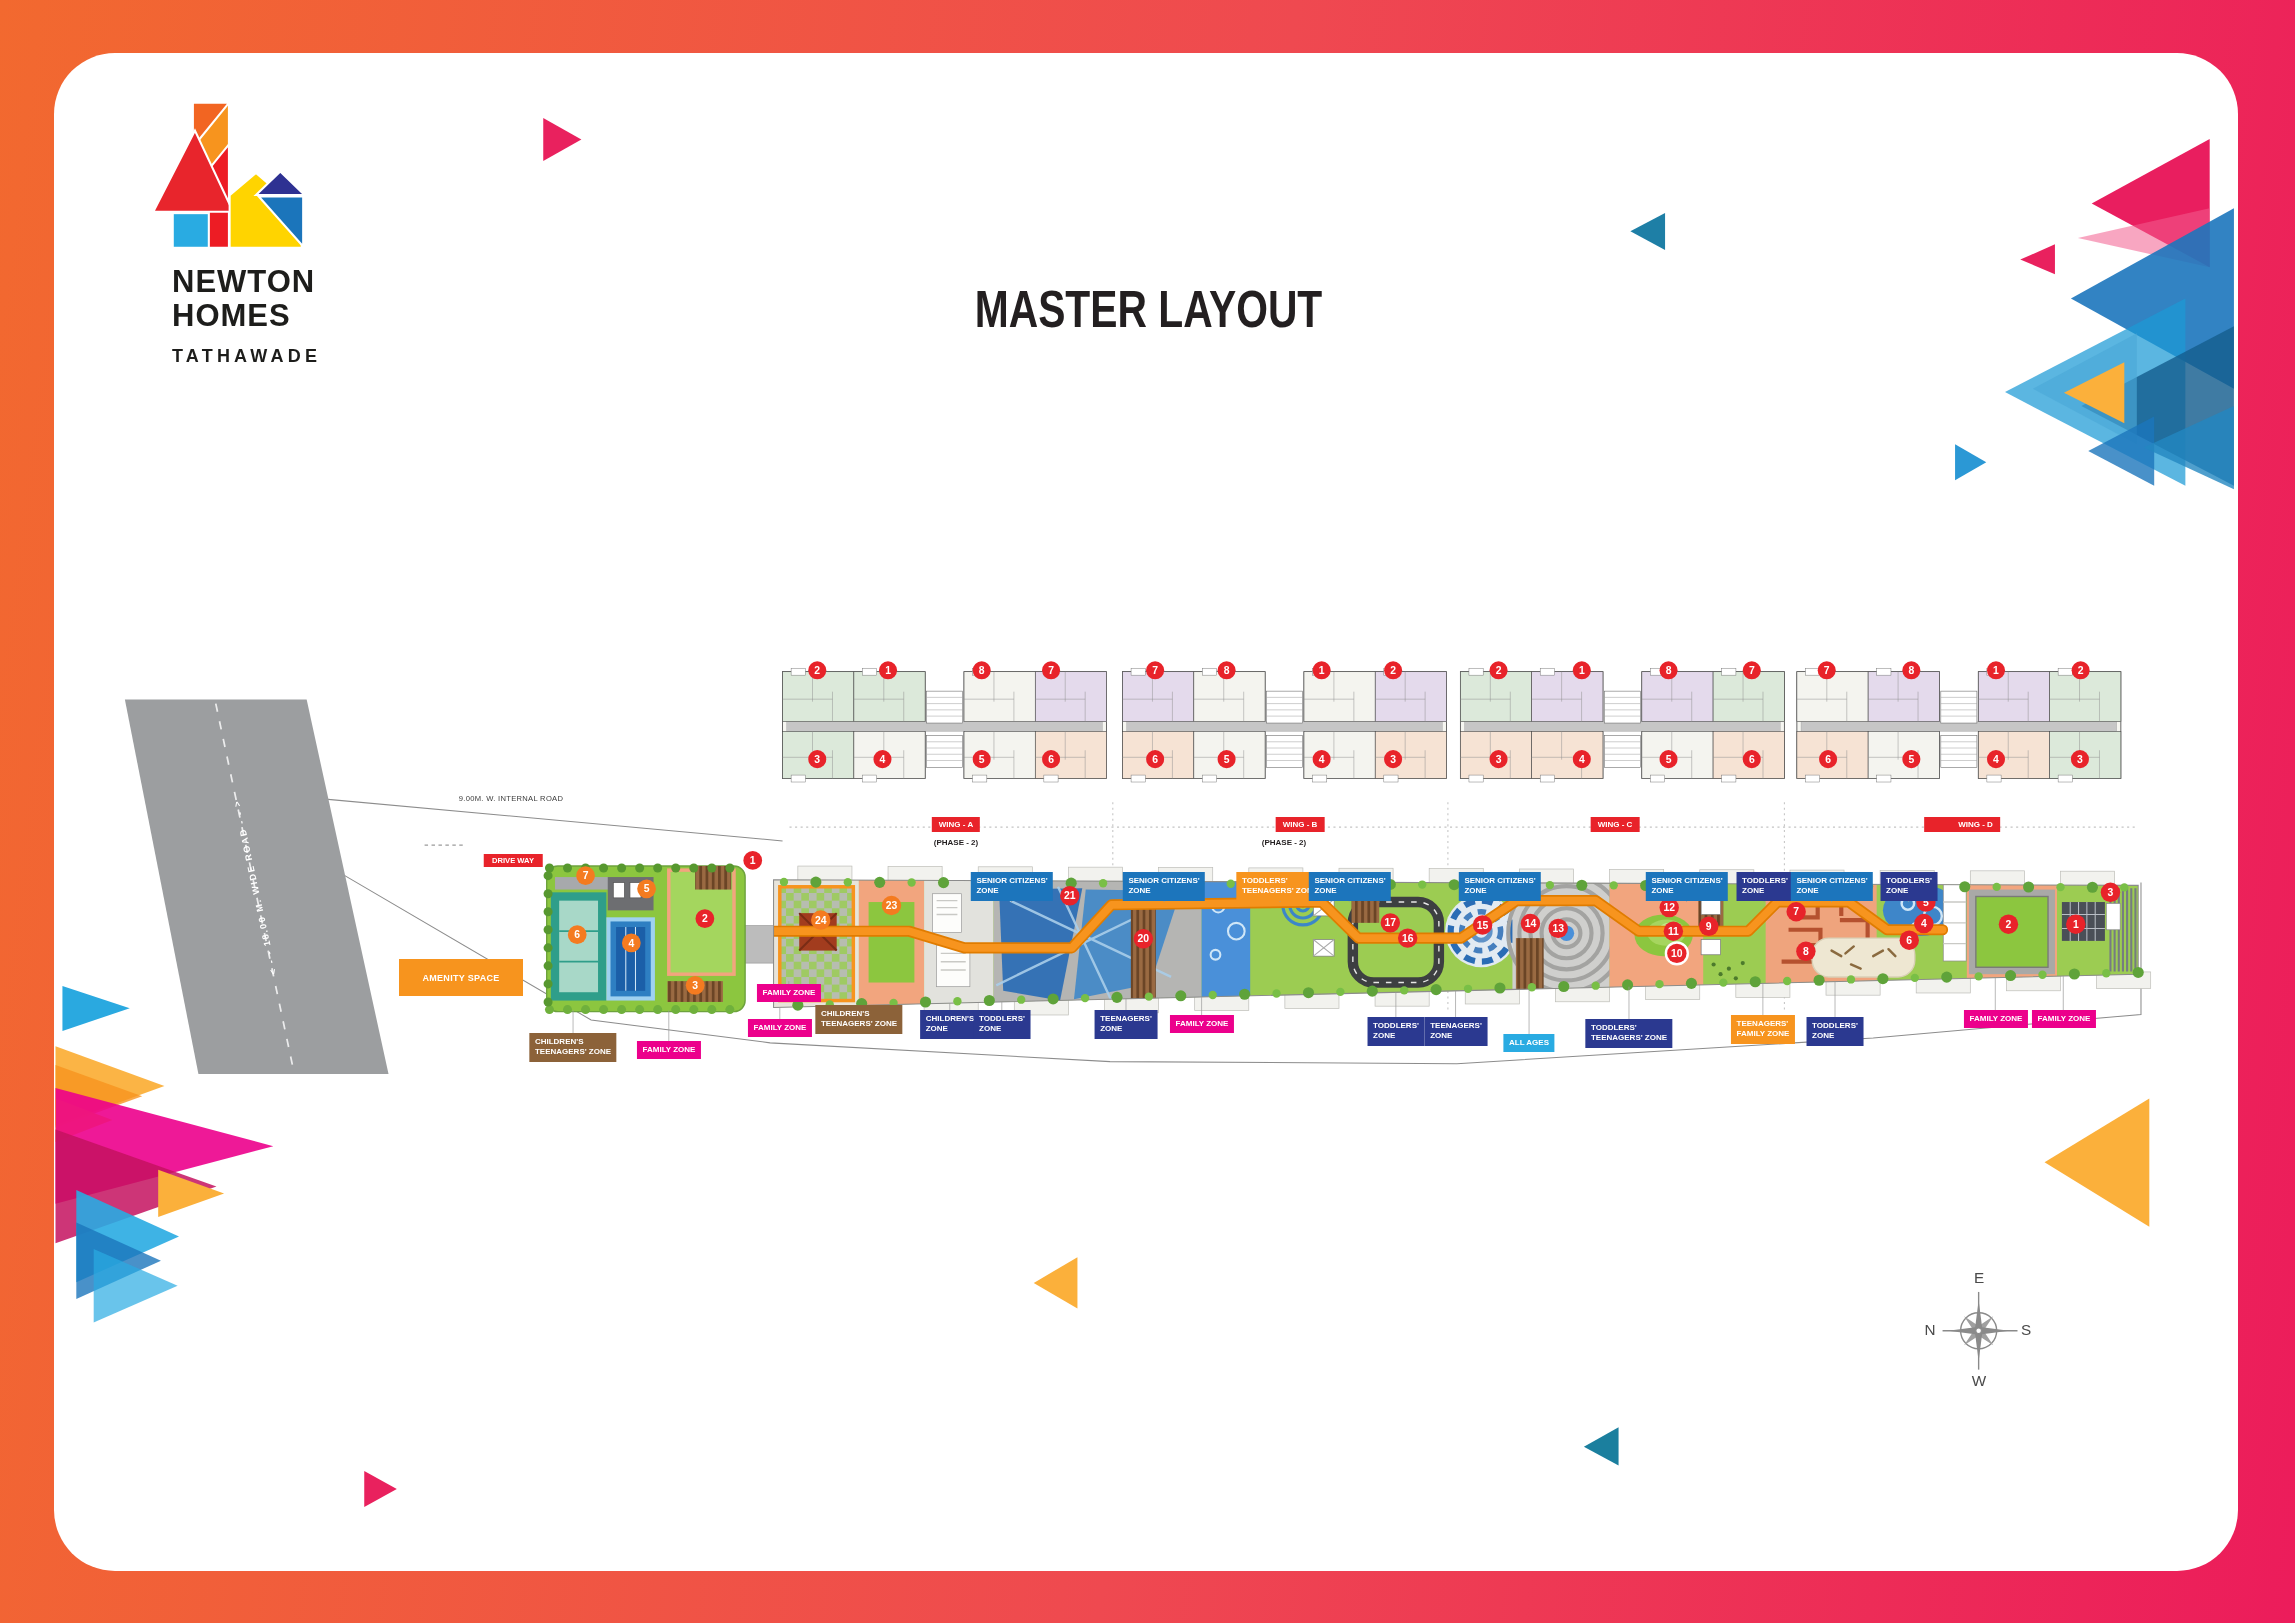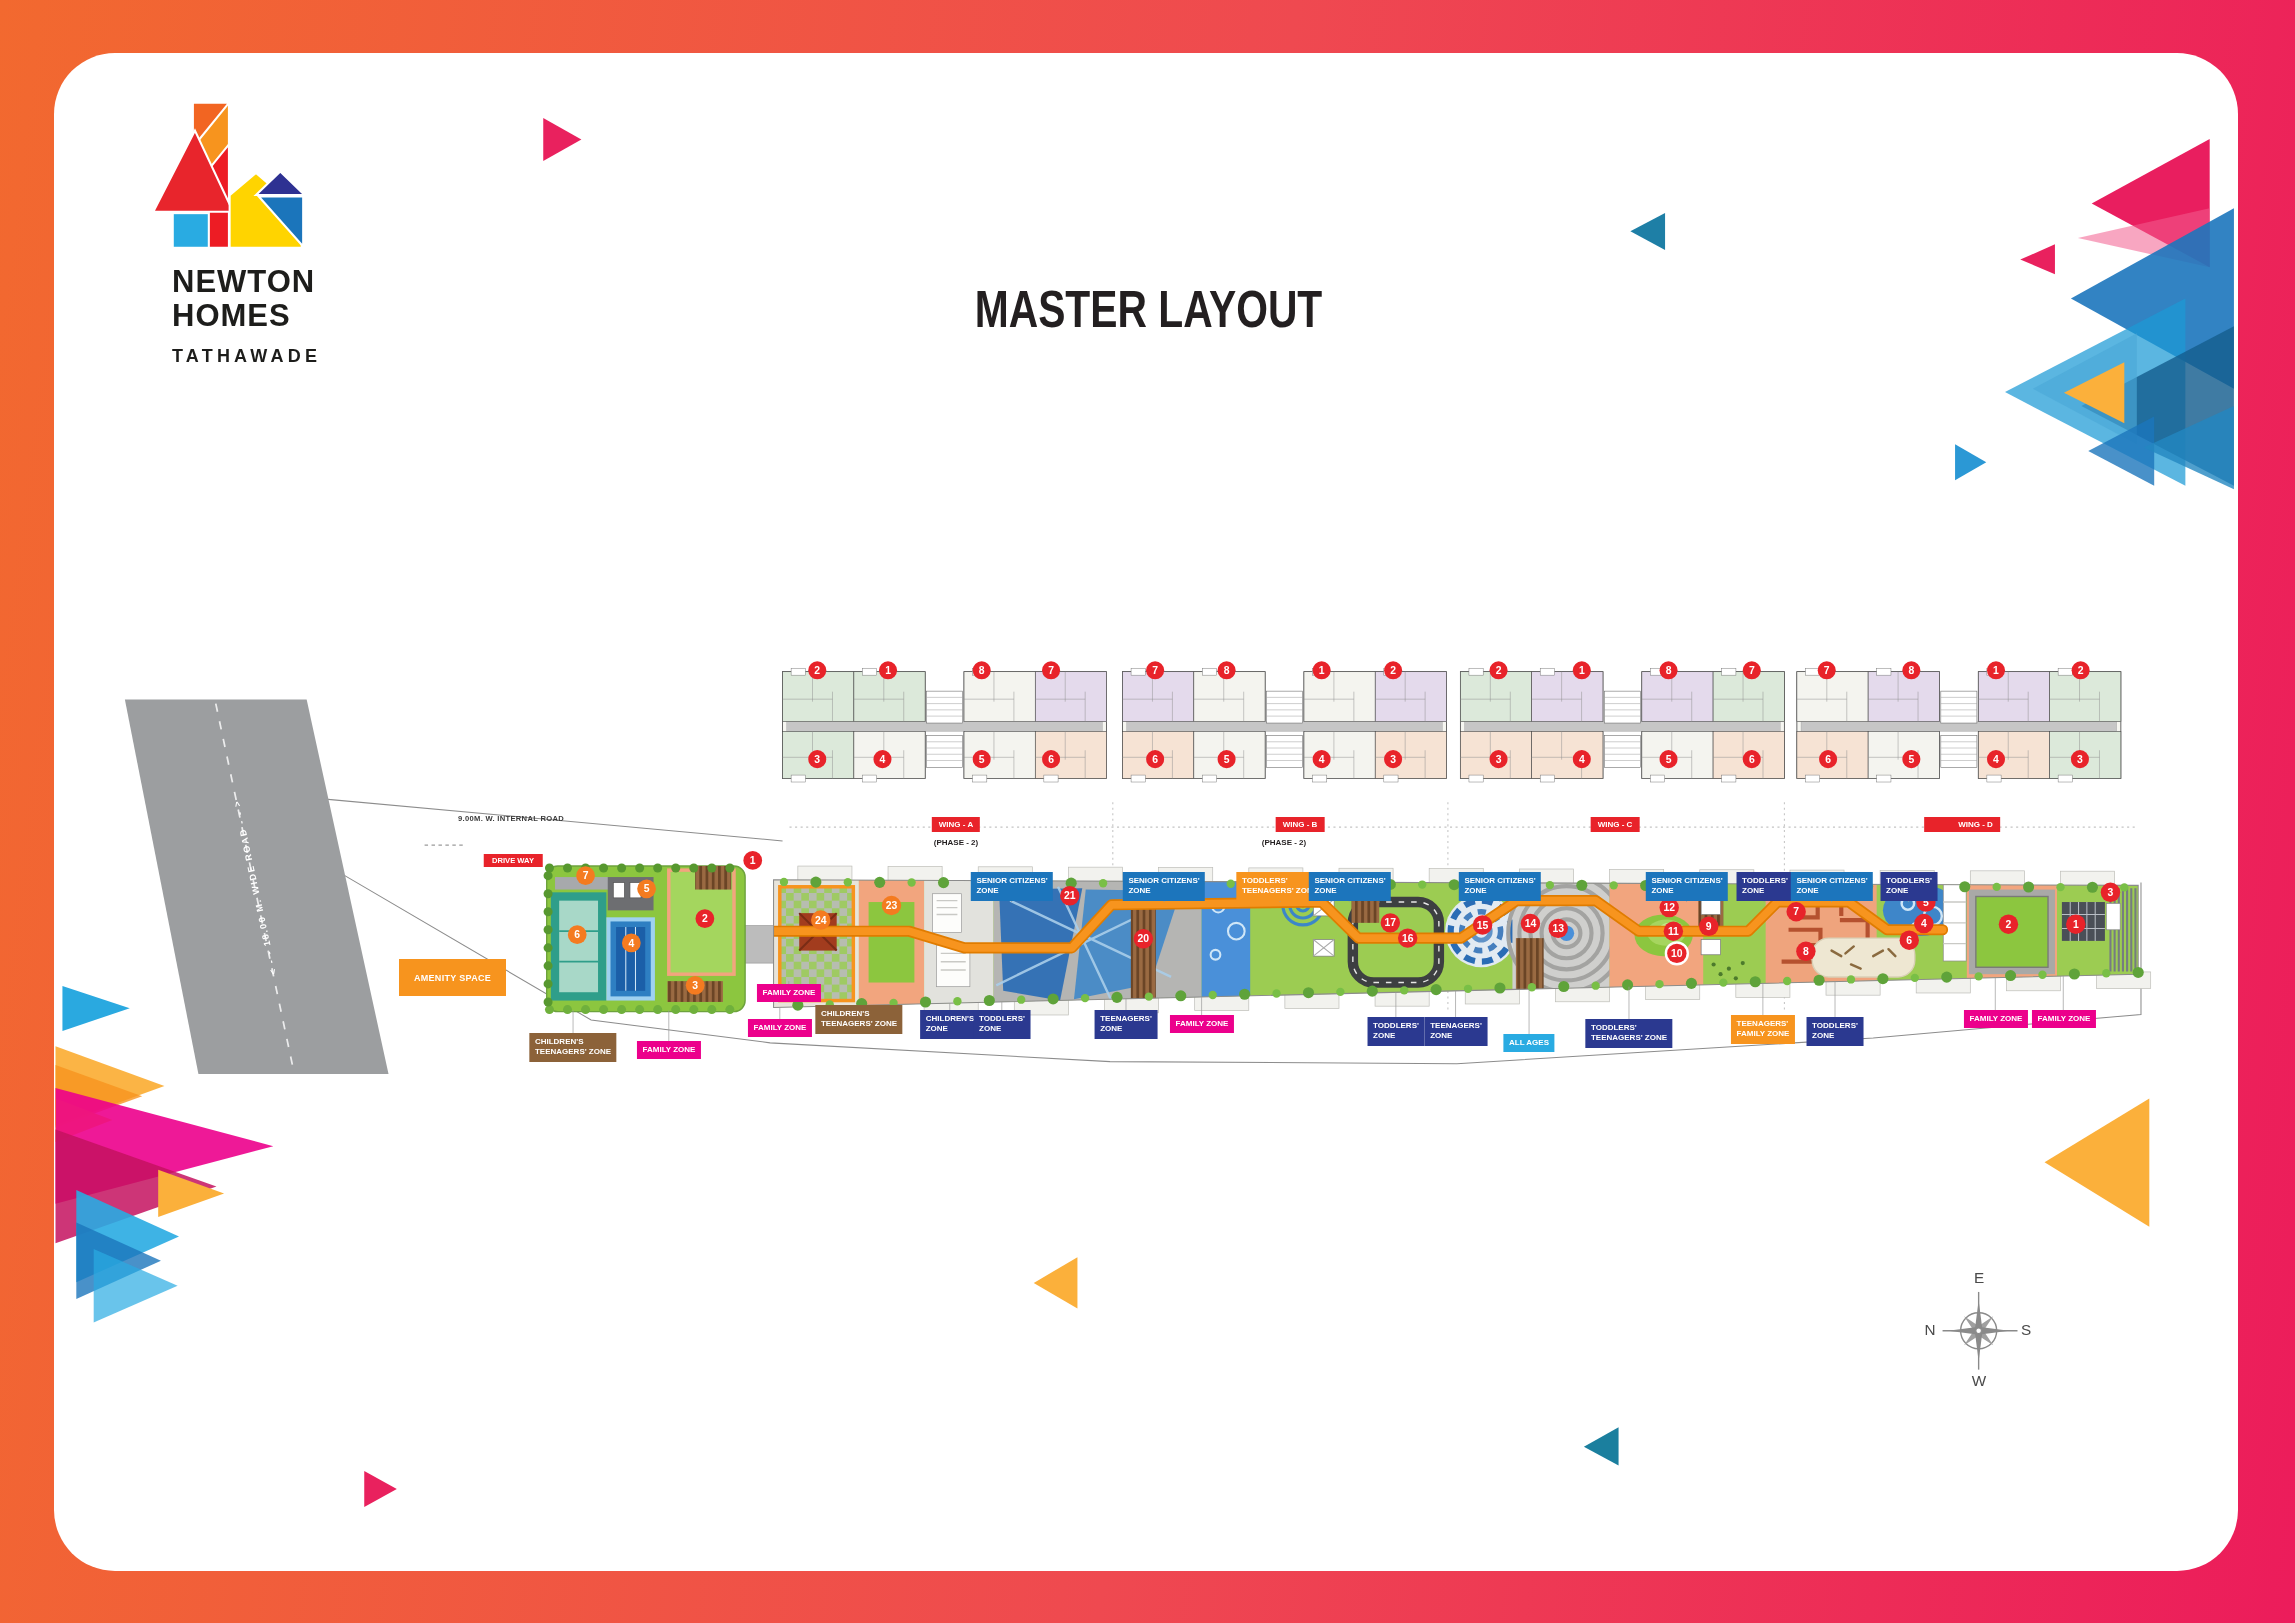--- a/index.html
+++ b/index.html
@@ -13,26 +13,26 @@
   .brand1{top:264px;font-size:31px}
   .brand2{top:298px;font-size:31px}
   .brand3{top:346px;font-size:18px;letter-spacing:4.2px}
   .title{position:absolute;left:885px;top:280px;width:527px;text-align:center;
          font-size:51px;font-weight:bold;color:#231f20;transform:scaleX(.8);letter-spacing:0px;white-space:nowrap}
   .badge{position:absolute;transform:translateX(-50%);color:#fff;font-weight:bold;font-size:8px;
          line-height:1.35;padding:3.5px 5.6px;white-space:pre-line;text-align:left;z-index:6}
   .wing-badge{position:absolute;transform:translateX(-50%);background:#E8232A;color:#fff;font-weight:bold;
          font-size:8px;padding:2.8px 7px;white-space:nowrap;z-index:6}
   .phase{position:absolute;transform:translateX(-50%);color:#231f20;font-weight:bold;font-size:8px;white-space:nowrap;z-index:6}
-  .amenity{position:absolute;left:399px;top:959px;width:107px;height:37px;background:#F7941E;color:#fff;
+  .amenity{position:absolute;left:399px;top:959px;width:124px;height:37px;background:#F7941E;color:#fff;
          font-weight:bold;font-size:9px;letter-spacing:0.3px;display:flex;align-items:center;justify-content:center}
   .driveway{position:absolute;left:513px;top:854px;transform:translateX(-50%);background:#E8232A;color:#fff;
          font-weight:bold;font-size:7.6px;padding:2.1px 8.3px;white-space:nowrap}
-  .introad{position:absolute;left:511px;top:814px;transform:translateX(-50%);color:#3a3a3a;
-         font-weight:bold;font-size:7.6px;letter-spacing:0.3px;white-space:nowrap}
+  .introad{position:absolute;left:511px;top:794px;transform:translateX(-50%);color:#3a3a3a;
+         font-weight:normal;font-size:7.6px;letter-spacing:0.3px;white-space:nowrap}
   .wideroad{position:absolute;left:255px;top:887px;transform:translate(-50%,-50%) rotate(-102deg);
          color:#ffffff;font-weight:bold;font-size:9px;letter-spacing:1.7px;white-space:nowrap}
   .cl{position:absolute;transform:translate(-50%,-50%);font-size:15.3px;color:#4a4a4a}
 </style>
 </head>
 <body>
 
 <div class="card"></div>
 
 <svg id="plan" viewBox="0 0 3308 2339">

